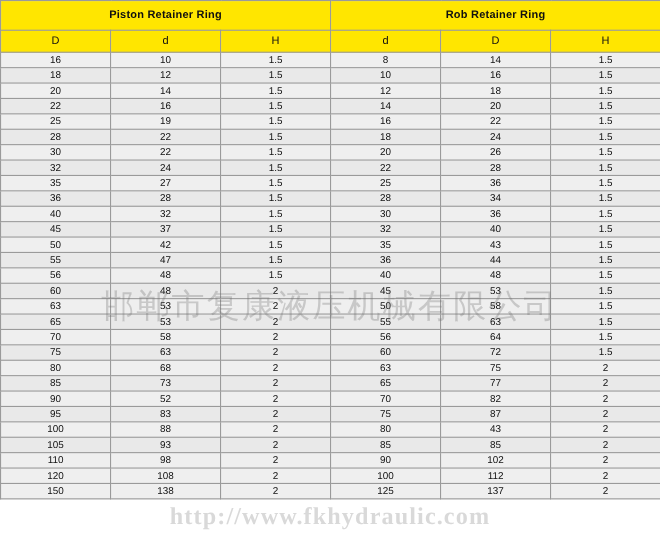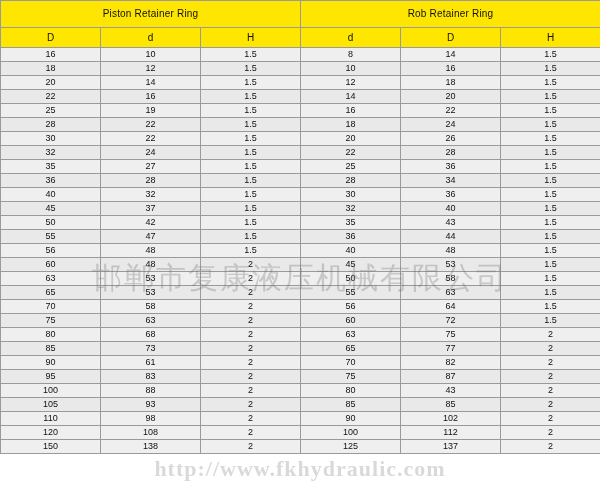--- a/index.html
+++ b/index.html
@@ -40,21 +40,21 @@
     font-size: 9px;
     color: #101010;
     padding: 0;
     height: 13px;
     line-height: 13px;
     background-clip: padding-box;
   }
   tr.group-row th {
     background: #ffe600;
     font-size: 10px;
-    font-weight: normal;
+    font-weight: bold;
     height: 26px;
     line-height: 26px;
     letter-spacing: 0.2px;
     text-align: center;
   }
   tr.head-row th {
     background: #ffe600;
     font-size: 10px;
     font-weight: normal;
     height: 19px;
@@ -298,21 +298,21 @@
         <tr class="body-row alt">
           <td>85</td>
           <td>73</td>
           <td>2</td>
           <td>65</td>
           <td>77</td>
           <td>2</td>
         </tr>
         <tr class="body-row">
           <td>90</td>
-          <td>61</td>
+          <td>52</td>
           <td>2</td>
           <td>70</td>
           <td>82</td>
           <td>2</td>
         </tr>
         <tr class="body-row alt">
           <td>95</td>
           <td>83</td>
           <td>2</td>
           <td>75</td>

